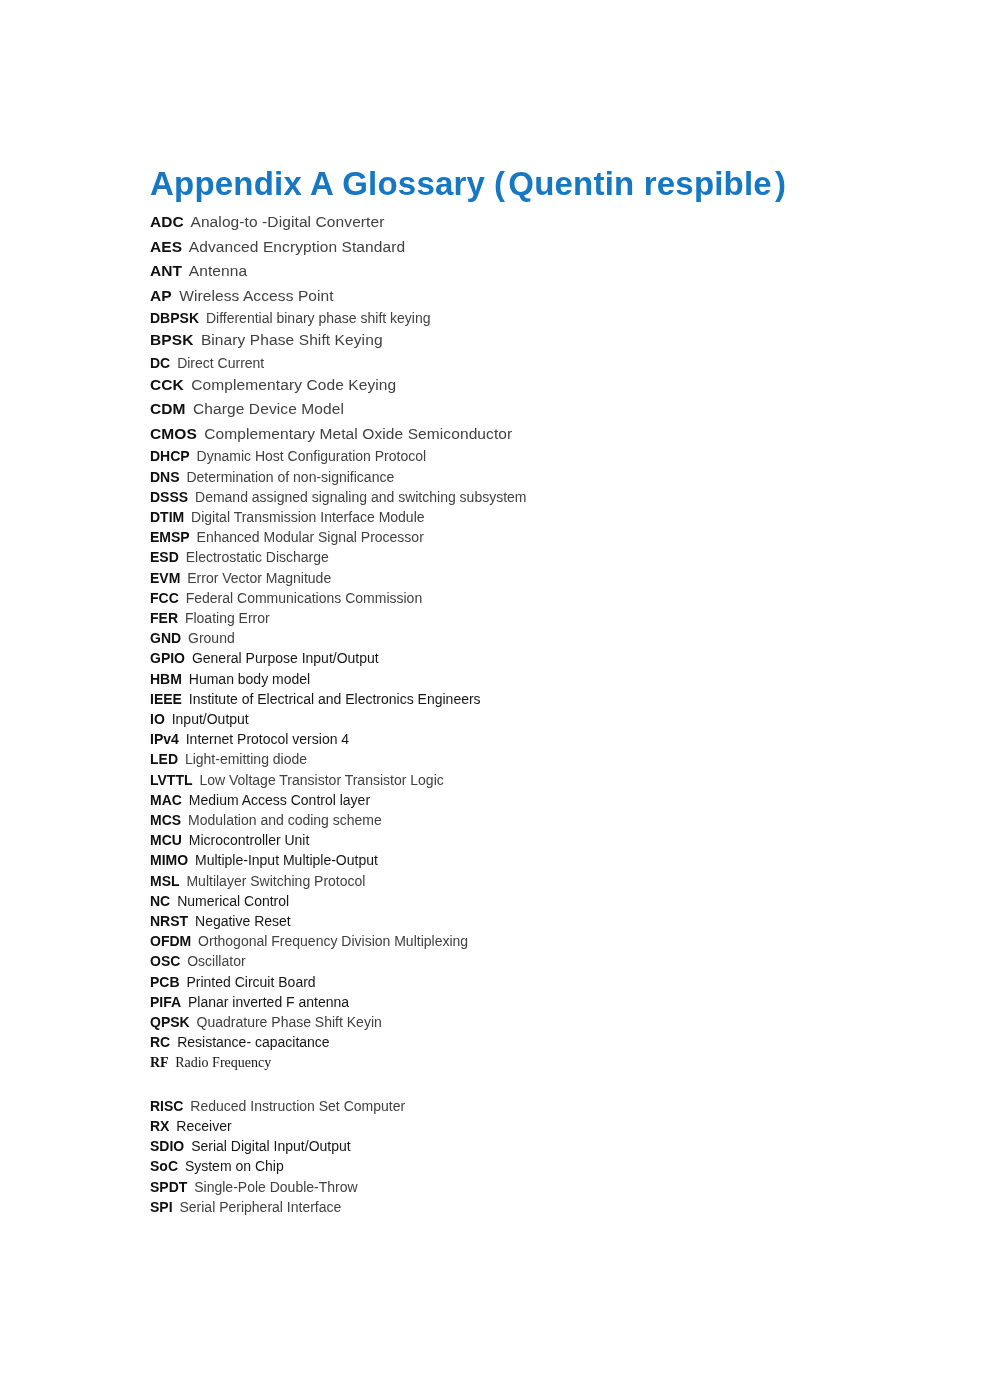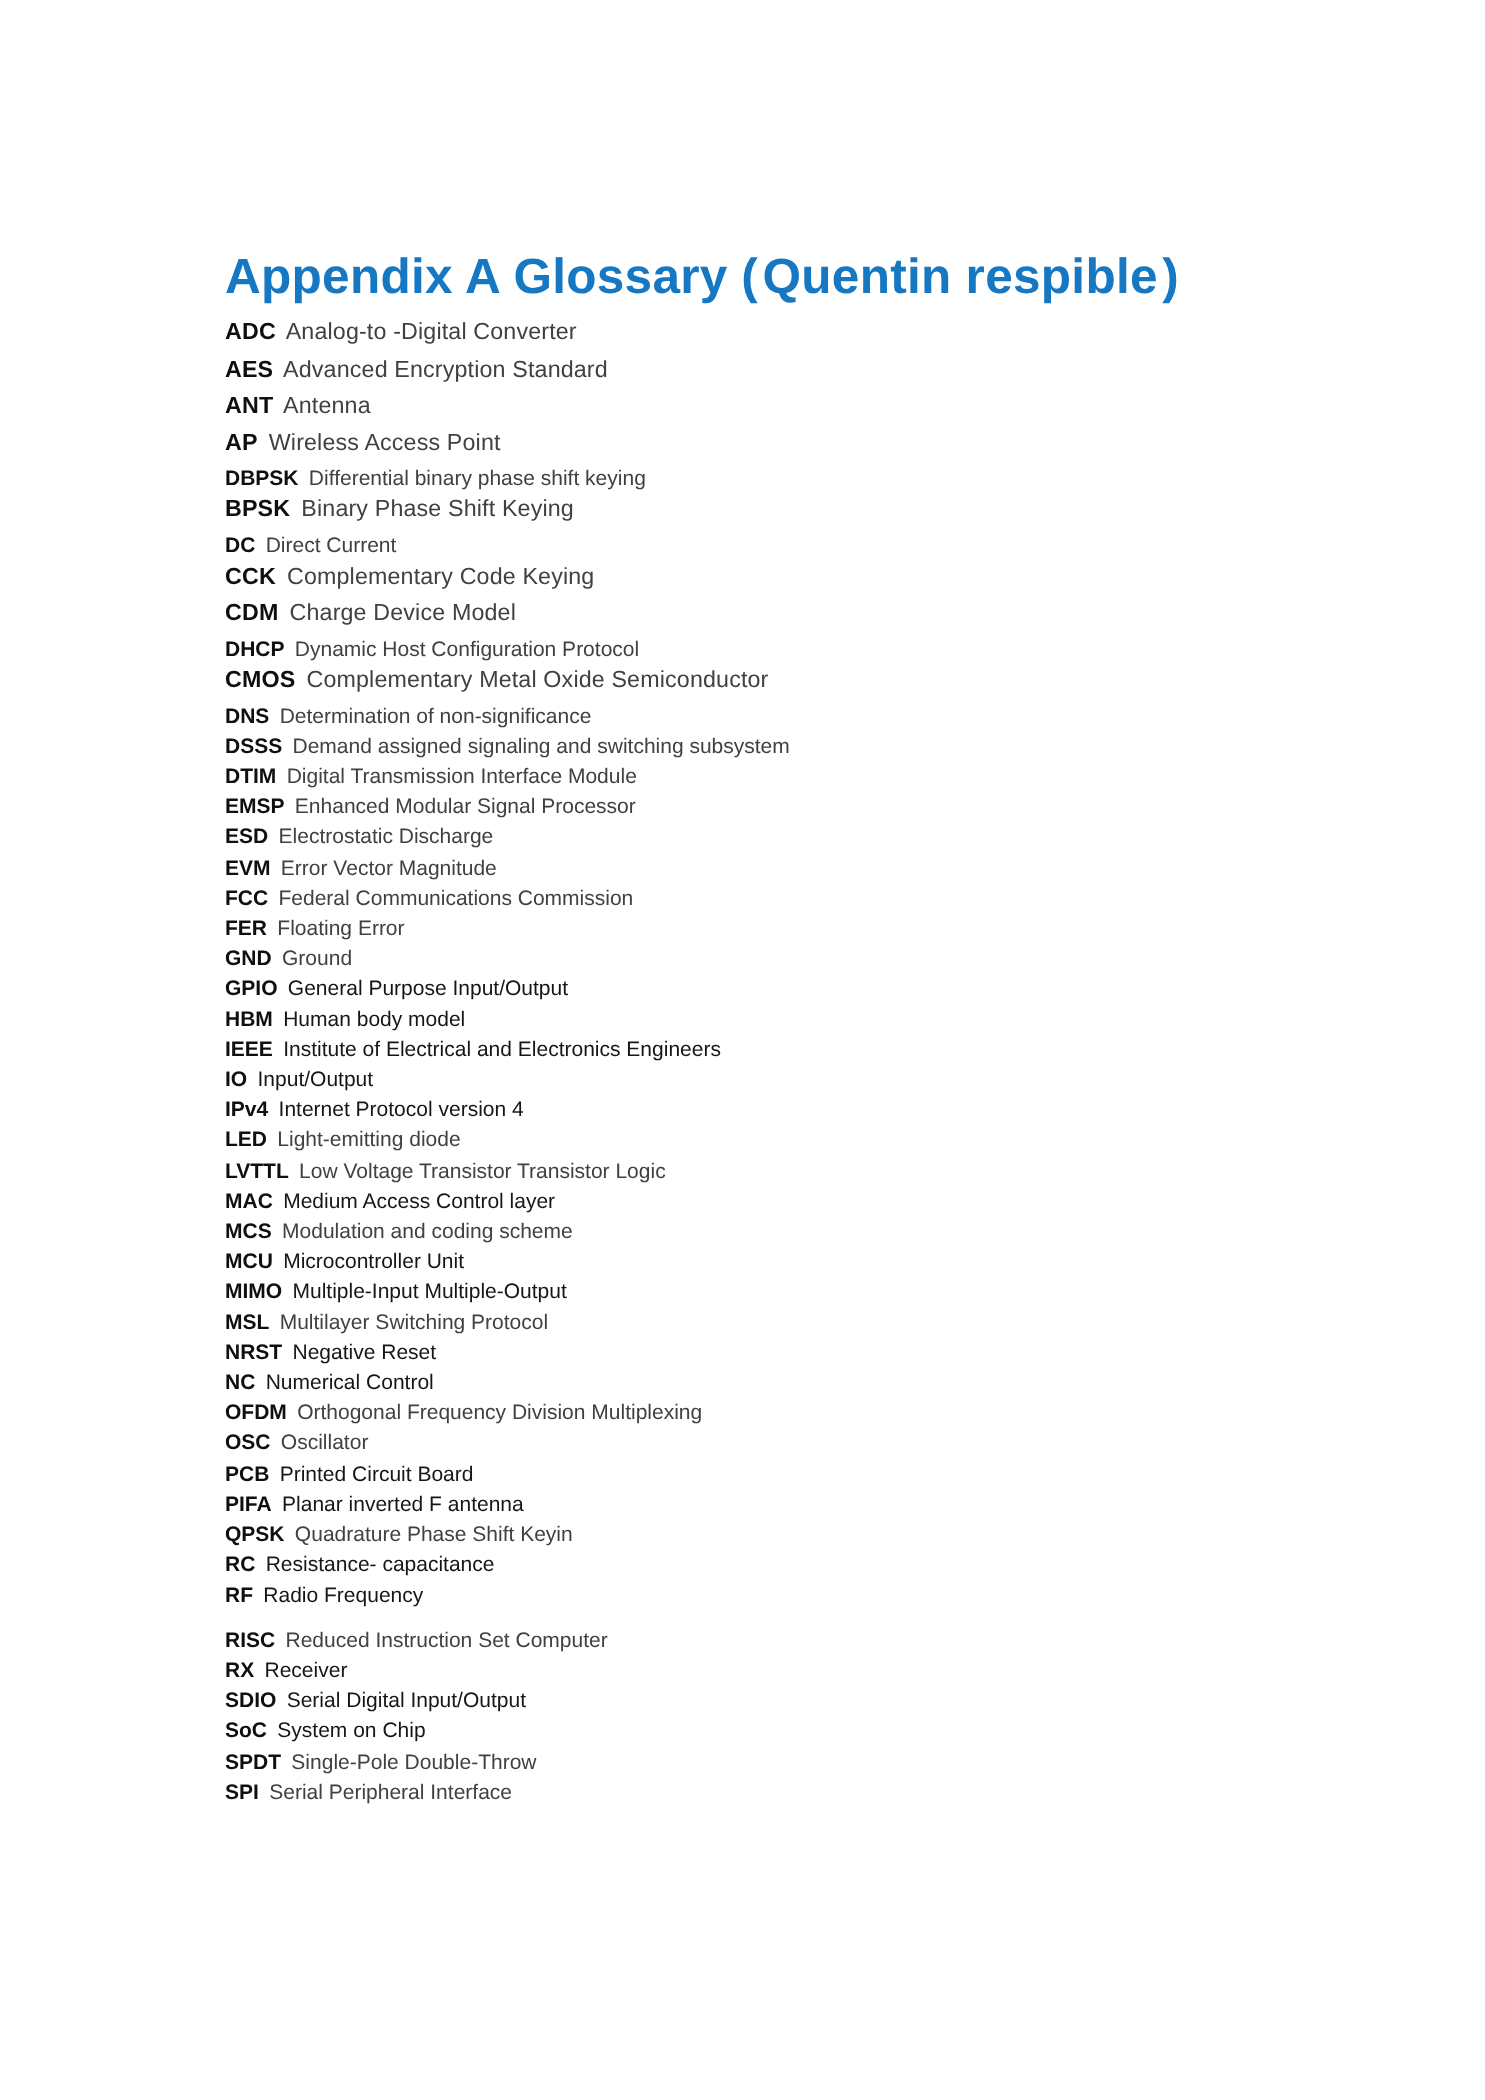--- a/index.html
+++ b/index.html
@@ -43,41 +43,41 @@
     font-size: 14px;
     line-height: 20.2px;
   }
   .entry .term {
     font-weight: bold;
     color: #0f0f0f;
     margin-right: 3px;
   }
   .entry.gray .def  { color: #414141; }
   .entry.black .def { color: #161616; }
-  .entry.gap-after { margin-bottom: 10px; }
+  .entry.gap-after { margin-bottom: 23px; font-family: Liberation Serif, serif; }
 </style>
 </head>
 <body>
 
 <div class="doc-page">
   <h1 class="page-title" style="color: rgb(22, 119, 194);">
     <span>Appendix A Glossary</span><span class="paren-open">(</span><span>Quentin respible</span><span class="paren-close">)</span>
   </h1>
   <div class="glossary-list" id="glossary-list">
       <div class="entry lg gray"><span class="term">ADC</span> <span class="def">Analog-to -Digital Converter</span></div>
       <div class="entry lg gray"><span class="term">AES</span> <span class="def">Advanced Encryption Standard</span></div>
       <div class="entry lg gray"><span class="term">ANT</span> <span class="def">Antenna</span></div>
       <div class="entry lg gray"><span class="term">AP</span> <span class="def">Wireless Access Point</span></div>
       <div class="entry sm gray"><span class="term">DBPSK</span> <span class="def">Differential binary phase shift keying</span></div>
       <div class="entry lg gray"><span class="term">BPSK</span> <span class="def">Binary Phase Shift Keying</span></div>
       <div class="entry sm gray"><span class="term">DC</span> <span class="def">Direct Current</span></div>
       <div class="entry lg gray"><span class="term">CCK</span> <span class="def">Complementary Code Keying</span></div>
       <div class="entry lg gray"><span class="term">CDM</span> <span class="def">Charge Device Model</span></div>
+      <div class="entry lg gray"><span class="term">CMOS</span> <span class="def">Complementary Metal Oxide Semiconductor</span></div>
       <div class="entry sm gray"><span class="term">DHCP</span> <span class="def">Dynamic Host Configuration Protocol</span></div>
-      <div class="entry lg gray"><span class="term">CMOS</span> <span class="def">Complementary Metal Oxide Semiconductor</span></div>
       <div class="entry sm gray"><span class="term">DNS</span> <span class="def">Determination of non-significance</span></div>
       <div class="entry sm gray"><span class="term">DSSS</span> <span class="def">Demand assigned signaling and switching subsystem</span></div>
       <div class="entry sm gray"><span class="term">DTIM</span> <span class="def">Digital Transmission Interface Module</span></div>
       <div class="entry sm gray"><span class="term">EMSP</span> <span class="def">Enhanced Modular Signal Processor</span></div>
       <div class="entry sm gray"><span class="term">ESD</span> <span class="def">Electrostatic Discharge</span></div>
       <div class="entry sm gray"><span class="term">EVM</span> <span class="def">Error Vector Magnitude</span></div>
       <div class="entry sm gray"><span class="term">FCC</span> <span class="def">Federal Communications Commission</span></div>
       <div class="entry sm gray"><span class="term">FER</span> <span class="def">Floating Error</span></div>
       <div class="entry sm gray"><span class="term">GND</span> <span class="def">Ground</span></div>
       <div class="entry sm black"><span class="term">GPIO</span> <span class="def">General Purpose Input/Output</span></div>
@@ -85,22 +85,22 @@
       <div class="entry sm black"><span class="term">IEEE</span> <span class="def">Institute of Electrical and Electronics Engineers</span></div>
       <div class="entry sm black"><span class="term">IO</span> <span class="def">Input/Output</span></div>
       <div class="entry sm black"><span class="term">IPv4</span> <span class="def">Internet Protocol version 4</span></div>
       <div class="entry sm gray"><span class="term">LED</span> <span class="def">Light-emitting diode</span></div>
       <div class="entry sm gray"><span class="term">LVTTL</span> <span class="def">Low Voltage Transistor Transistor Logic</span></div>
       <div class="entry sm black"><span class="term">MAC</span> <span class="def">Medium Access Control layer</span></div>
       <div class="entry sm gray"><span class="term">MCS</span> <span class="def">Modulation and coding scheme</span></div>
       <div class="entry sm black"><span class="term">MCU</span> <span class="def">Microcontroller Unit</span></div>
       <div class="entry sm black"><span class="term">MIMO</span> <span class="def">Multiple-Input Multiple-Output</span></div>
       <div class="entry sm gray"><span class="term">MSL</span> <span class="def">Multilayer Switching Protocol</span></div>
+      <div class="entry sm black"><span class="term">NC</span> <span class="def">Numerical Control</span></div>
       <div class="entry sm black"><span class="term">NRST</span> <span class="def">Negative Reset</span></div>
-      <div class="entry sm black"><span class="term">NC</span> <span class="def">Numerical Control</span></div>
       <div class="entry sm gray"><span class="term">OFDM</span> <span class="def">Orthogonal Frequency Division Multiplexing</span></div>
       <div class="entry sm gray"><span class="term">OSC</span> <span class="def">Oscillator</span></div>
       <div class="entry sm black"><span class="term">PCB</span> <span class="def">Printed Circuit Board</span></div>
       <div class="entry sm black"><span class="term">PIFA</span> <span class="def">Planar inverted F antenna</span></div>
       <div class="entry sm gray"><span class="term">QPSK</span> <span class="def">Quadrature Phase Shift Keyin</span></div>
       <div class="entry sm black"><span class="term">RC</span> <span class="def">Resistance- capacitance</span></div>
       <div class="entry sm black gap-after"><span class="term">RF</span> <span class="def">Radio Frequency</span></div>
       <div class="entry sm gray"><span class="term">RISC</span> <span class="def">Reduced Instruction Set Computer</span></div>
       <div class="entry sm black"><span class="term">RX</span> <span class="def">Receiver</span></div>
       <div class="entry sm black"><span class="term">SDIO</span> <span class="def">Serial Digital Input/Output</span></div>

